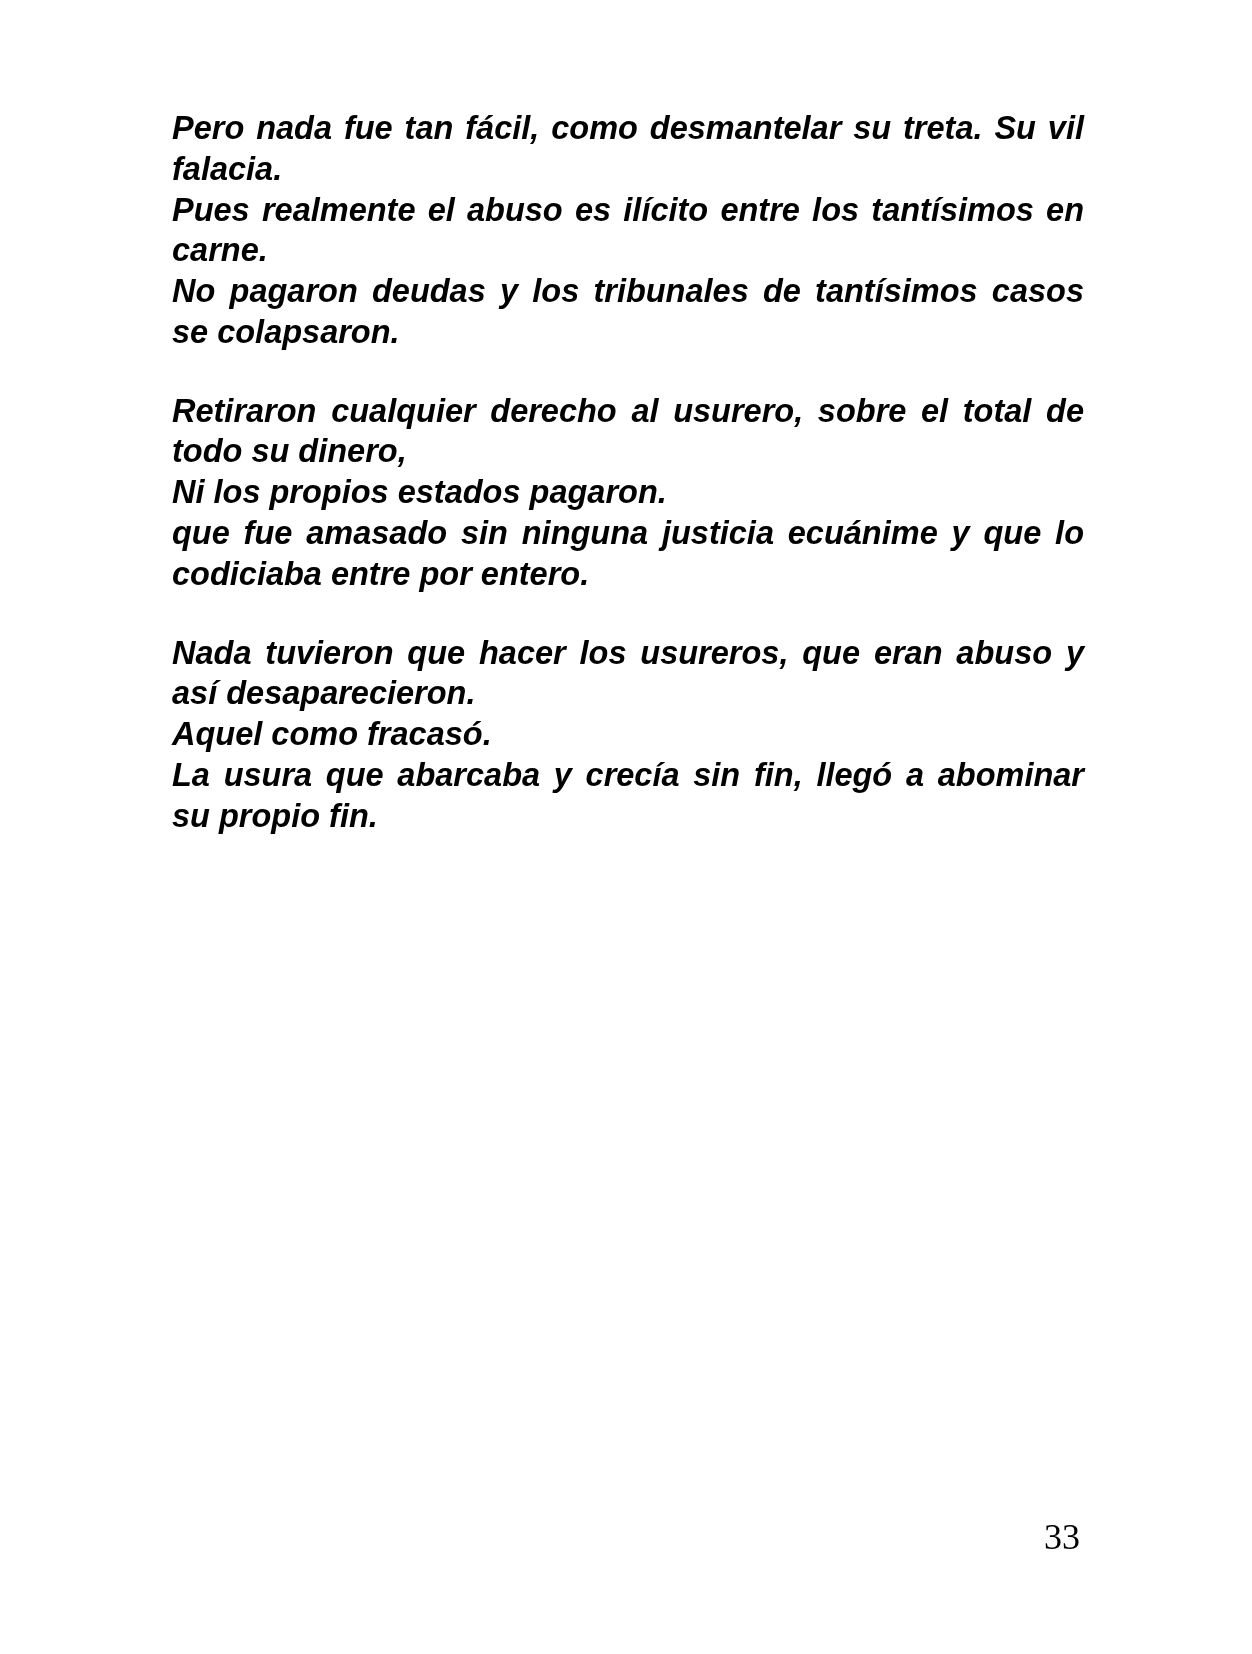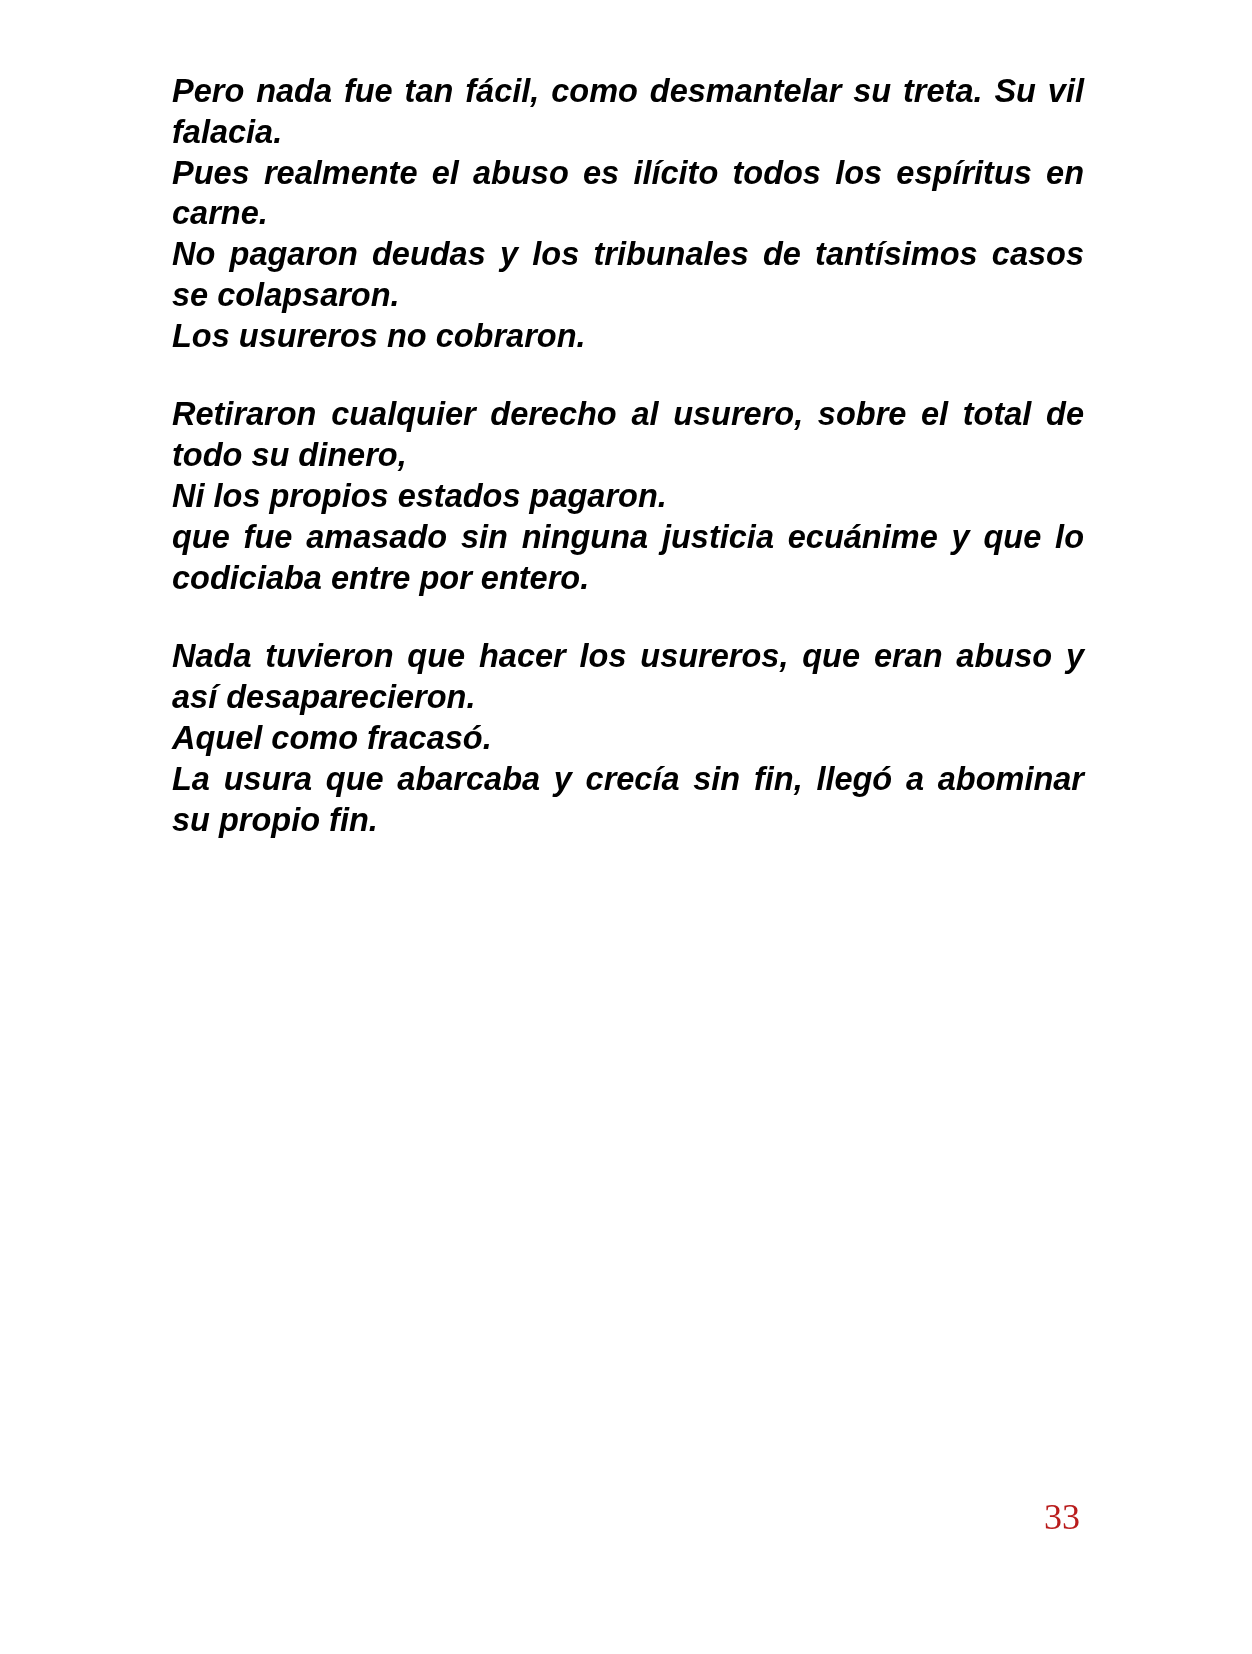--- a/index.html
+++ b/index.html
@@ -15,61 +15,60 @@
     color: #000000;
     overflow: hidden;
   }
   .page {
     position: absolute;
     top: 0;
     left: 0;
     width: 1252px;
     height: 1654px;
     box-sizing: border-box;
-    padding: 71px 168px 0 172px;
+    padding: 108px 168px 0 172px;
   }
   .body-text {
     font-size: 32.5px;
     font-weight: bold;
     font-style: italic;
     line-height: 1.255;
     letter-spacing: 0px;
   }
   .para {
     margin: 0;
     text-align: justify;
     text-justify: inter-word;
   }
   
   .block-gap {
     height: 38px;
   }
   .page-number {
     position: absolute;
     right: 172px;
-    bottom: 116px;
+    bottom: 96px;
     font-family: "Liberation Serif", serif;
     font-size: 36px;
     font-weight: normal;
     font-style: normal;
-    color: #b91c1c;
+    color: #000000;
   }
 </style>
 </head>
 <body>
 
 <div class="page">
 
   <div class="body-text">
 
     <div>
       <p class="para">Pero nada fue tan fácil, como desmantelar su treta. Su vil falacia.</p>
-      <p class="para">Pues realmente el abuso es ilícito todos los espíritus en carne.</p>
+      <p class="para">Pues realmente el abuso es ilícito entre los tantísimos en carne.</p>
       <p class="para">No pagaron deudas y los tribunales de tantísimos casos se colapsaron.</p>
-      <p class="para">Los usureros no cobraron.</p>
     </div>
 
     <div class="block-gap"></div>
 
     <div>
       <p class="para">Retiraron cualquier derecho al usurero, sobre el total de todo su dinero,</p>
       <p class="para">Ni los propios estados pagaron.</p>
       <p class="para">que fue amasado sin ninguna justicia ecuánime y que lo codiciaba entre por entero.</p>
     </div>
 

